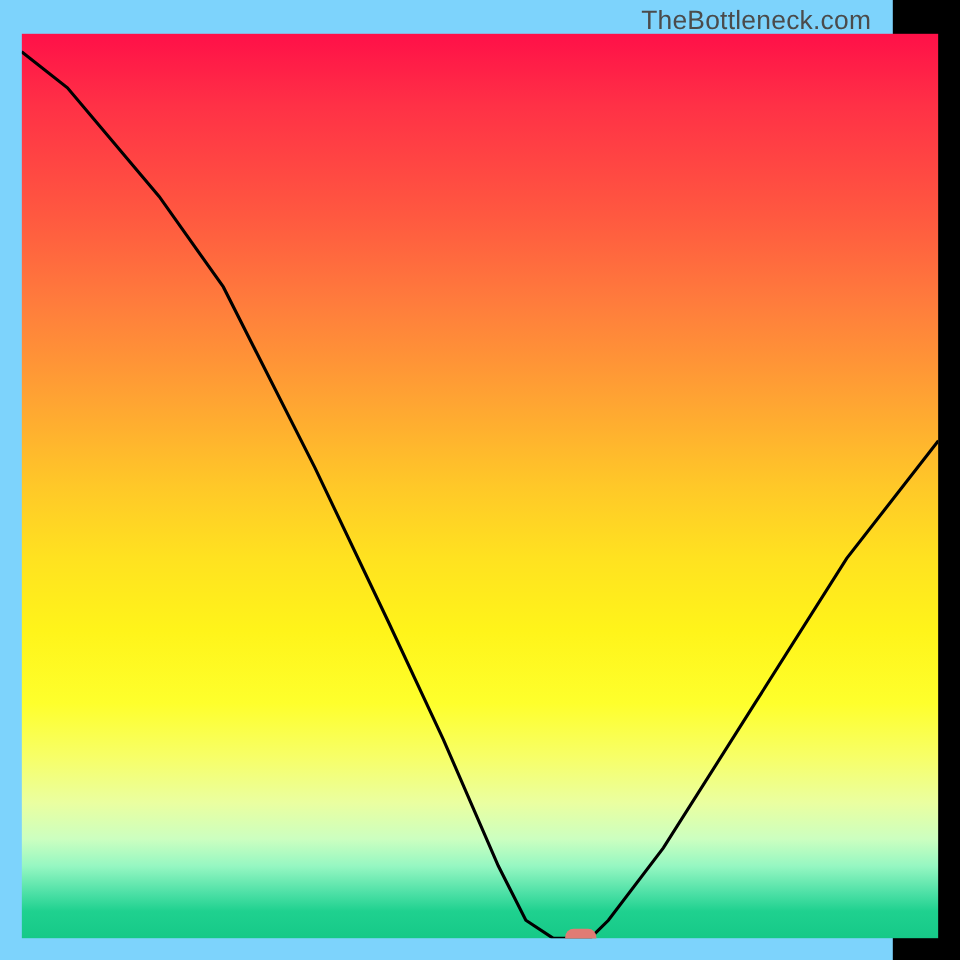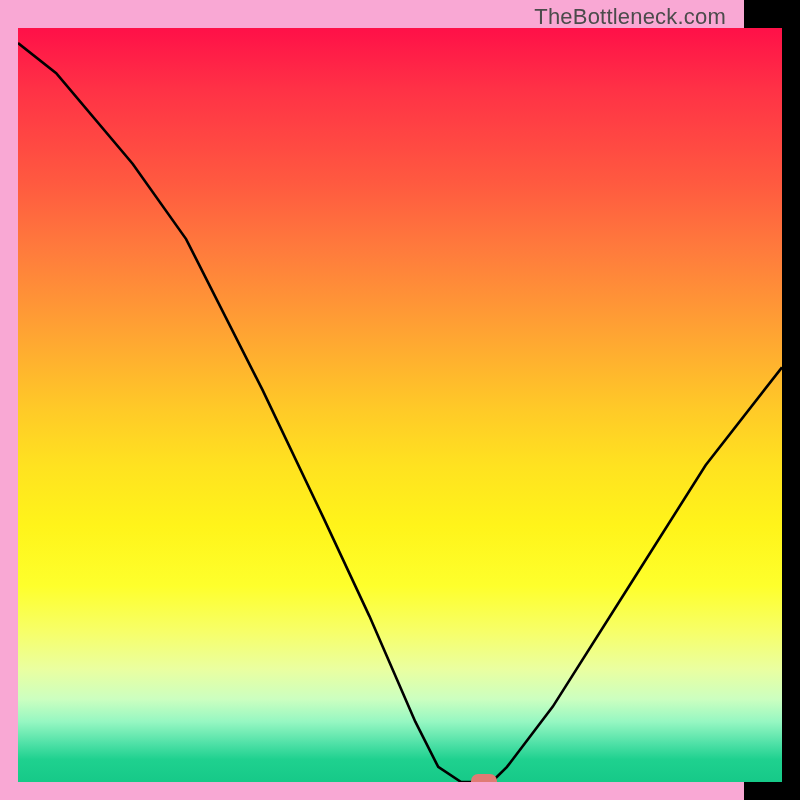--- a/index.html
+++ b/index.html
@@ -7,21 +7,21 @@
     padding: 0;
     width: 800px;
     height: 800px;
     background: #000;
     overflow: hidden;
     font-family: Arial, Helvetica, sans-serif;
   }
   .outer {
     width: 744px;
     height: 800px;
-    background: #f9a8d4;
+    background: #7dd3fc;
     position: relative;
   }
   .watermark {
     position: absolute;
     top: 4px;
     right: 18px;
     color: #4b4b4b;
     font-size: 22px;
     letter-spacing: 0.2px;
     font-weight: 500;

